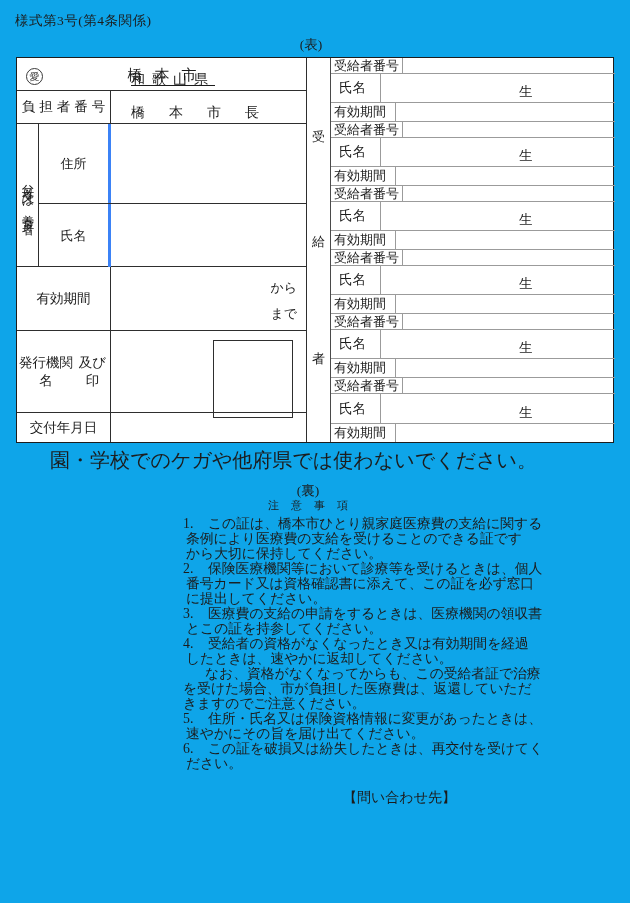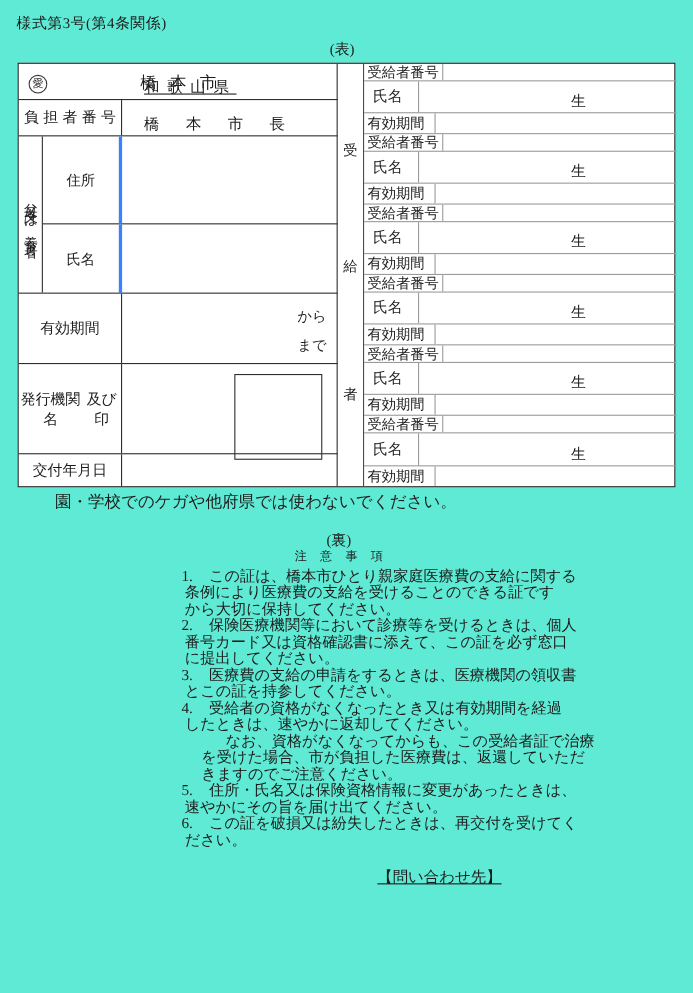--- a/index.html
+++ b/index.html
@@ -1,18 +1,18 @@
 <!DOCTYPE html>
 <html lang="ja"><head>
 <meta charset="utf-8">
 <style>
   * { margin:0; padding:0; box-sizing:border-box; }
   html,body { background:#ffffff; }
   body { font-family:"Liberation Serif","DejaVu Serif",serif; color:#1c1c1c; }
-  #page { position:relative; width:630px; height:903px; background:#5eead4; overflow:hidden; }
+  #page { position:relative; width:630px; height:903px; background:#0ea5e9; overflow:hidden; }
 
   .abs { position:absolute; }
 
   
   .form-number { left:15px; top:12px; font-size:13.5px; letter-spacing:.5px; }
   .side-label-front { left:0; top:36px; width:622px; text-align:center; font-size:13.5px; }
 
   
   .sheet { left:16px; top:57px; width:598px; height:386px; border:1px solid #1d1d1d; background:#fff; }
 
@@ -64,32 +64,32 @@
   .rnum { height:16px;font-family:Liberation Serif, serif; } .rname { height:31px; } .rper { flex:1 1 0; }
   .rblock:last-child .rper { border-bottom:none; }
   .rlab { border-right:1px solid #9b9b9b; display:flex; align-items:center; font-size:13px; padding-left:3px; }
   .rnum .rlab { width:72px; }
   .rname .rlab { width:50px; padding-left:8px; font-size:13.5px; }
   .rper .rlab { width:65px; }
   .rval { flex:1 1 0; position:relative; }
   .birth { position:absolute; left:138px; bottom:1px; font-size:13.5px; }
 
   
-  .usage-note { left:50px; top:447px; font-size:15px; }
+  .usage-note { left:50px; top:447px; font-size:20px; }
 
   
   .side-label-back { left:0; top:482px; width:616px; text-align:center; font-size:13.5px; }
   .notes-title { left:0; top:498px; width:616px; text-align:center; font-size:11px;
                  letter-spacing:12px; text-indent:12px; }
   .notes-list { left:165px; top:516px; width:398px; font-size:13.8px; line-height:15px; }
-  .nitem { margin-left:3px; }
+  .nitem { margin-left:21px; }
   .num { display:inline-block; width:25px; margin-left:-3px; }
   .itxt { white-space:pre-line; }
   .supp { margin-left:18px; text-indent:22px; white-space:pre-line; }
-  .contact { left:343px; top:789px; font-size:14px;text-decoration:underline; }
+  .contact { left:343px; top:789px; font-size:14px; }
 </style>
 </head>
 <body>
 
 <div id="page">
 
   <div class="abs form-number">様式第3号(第4条関係)</div>
   <div class="abs side-label-front">(表)</div>
 
   <div class="abs sheet">

